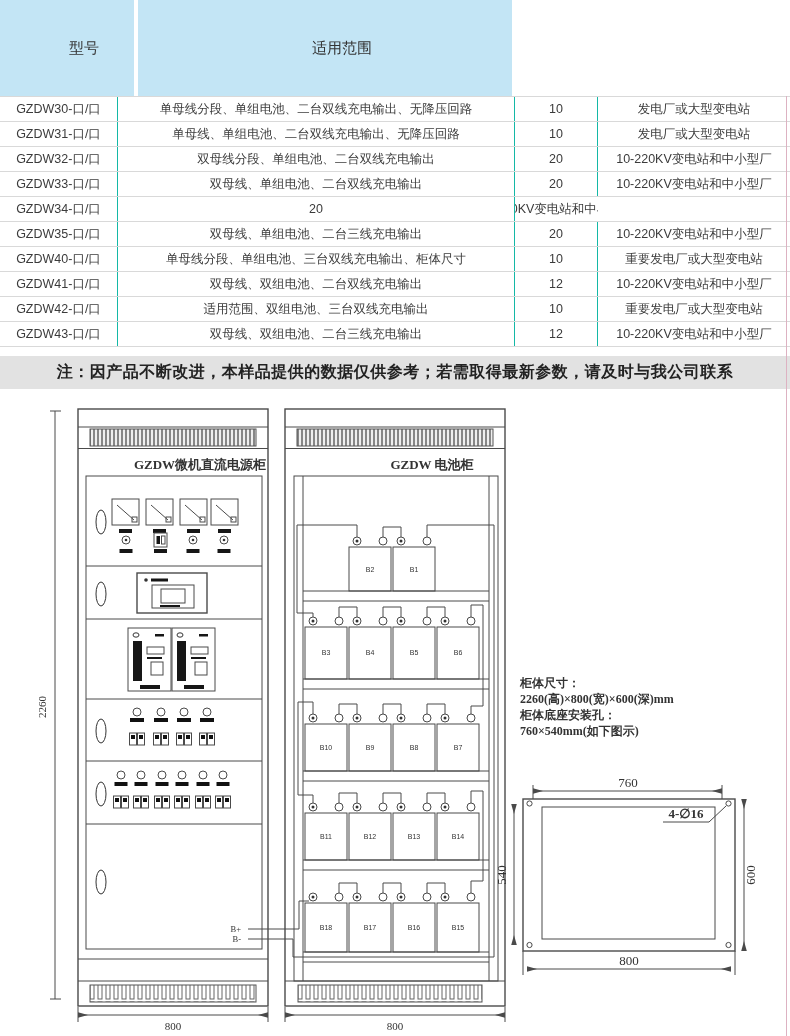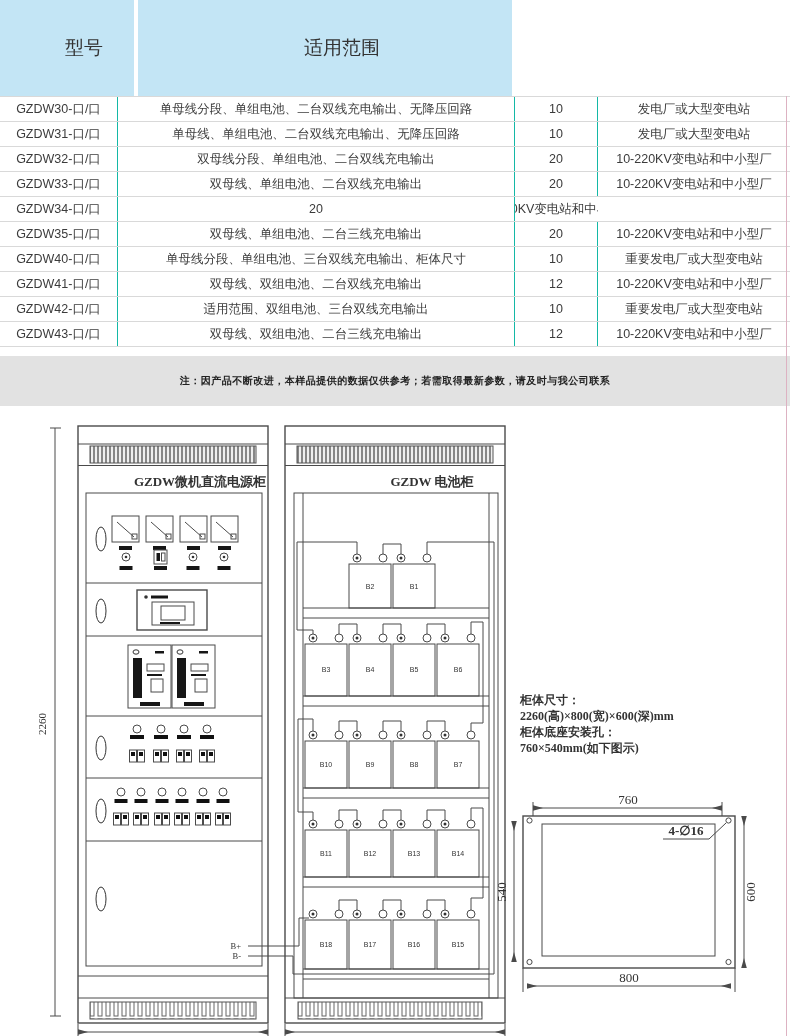--- a/index.html
+++ b/index.html
@@ -4,30 +4,30 @@
 <style>
   html,body{margin:0;padding:0;}
   body{width:790px;font-family:"Liberation Sans",sans-serif;background:#fff;}
   .page{position:relative;width:790px;height:1036px;background:#fff;overflow:hidden;}
   .accent-line{position:absolute;top:96px;right:3px;width:1px;height:940px;background:#ddb2c2;}
 
   
   .spec-table{width:790px;}
   .thead{display:grid;grid-template-columns:134px 374px 80px 190px;column-gap:4px;height:96px;}
   .thead .hcell{background:#c3e5f5;display:flex;align-items:center;justify-content:center;
-    font-size:19px;color:#333;padding-left:34px;}
+    font-size:15px;color:#333;padding-left:34px;}
   .tbody{border-bottom:1px solid #d9d9d9;}
   .trow{display:grid;grid-template-columns:118px 397px 83px 192px;height:24px;border-top:1px solid #d9d9d9;}
   .trow .cell{display:flex;align-items:center;justify-content:center;font-size:12.5px;color:#3b3b3b;
     white-space:nowrap;overflow:hidden;}
   .trow .cell.c0,.trow .cell.c1,.trow .cell.c2{border-right:1px solid #14b8a6;}
 
   
-  .note-bar{margin-top:9px;height:50px;background:#e2e2e2;display:flex;align-items:center;justify-content:center;
-    font-size:10px;font-weight:bold;color:#222;letter-spacing:.5px;}
+  .note-bar{margin-top:9px;height:33px;background:#e2e2e2;display:flex;align-items:center;justify-content:center;
+    font-size:16px;font-weight:bold;color:#222;letter-spacing:.5px;}
 
   
   .drawing{display:block;}
   .drawing text{fill:#333;}
   .ln{stroke:#4a4a4a;stroke-width:1;fill:none;}
   .ln2{stroke:#4a4a4a;stroke-width:1.4;fill:none;}
   .dk{fill:#161616;stroke:none;}
   .cn-serif{font-family:"Liberation Serif",serif;}
 </style>
 </head>

